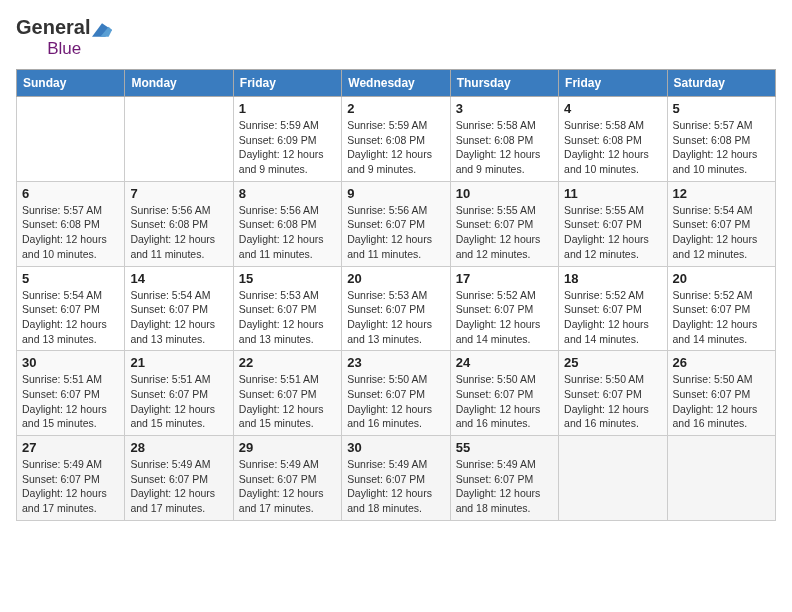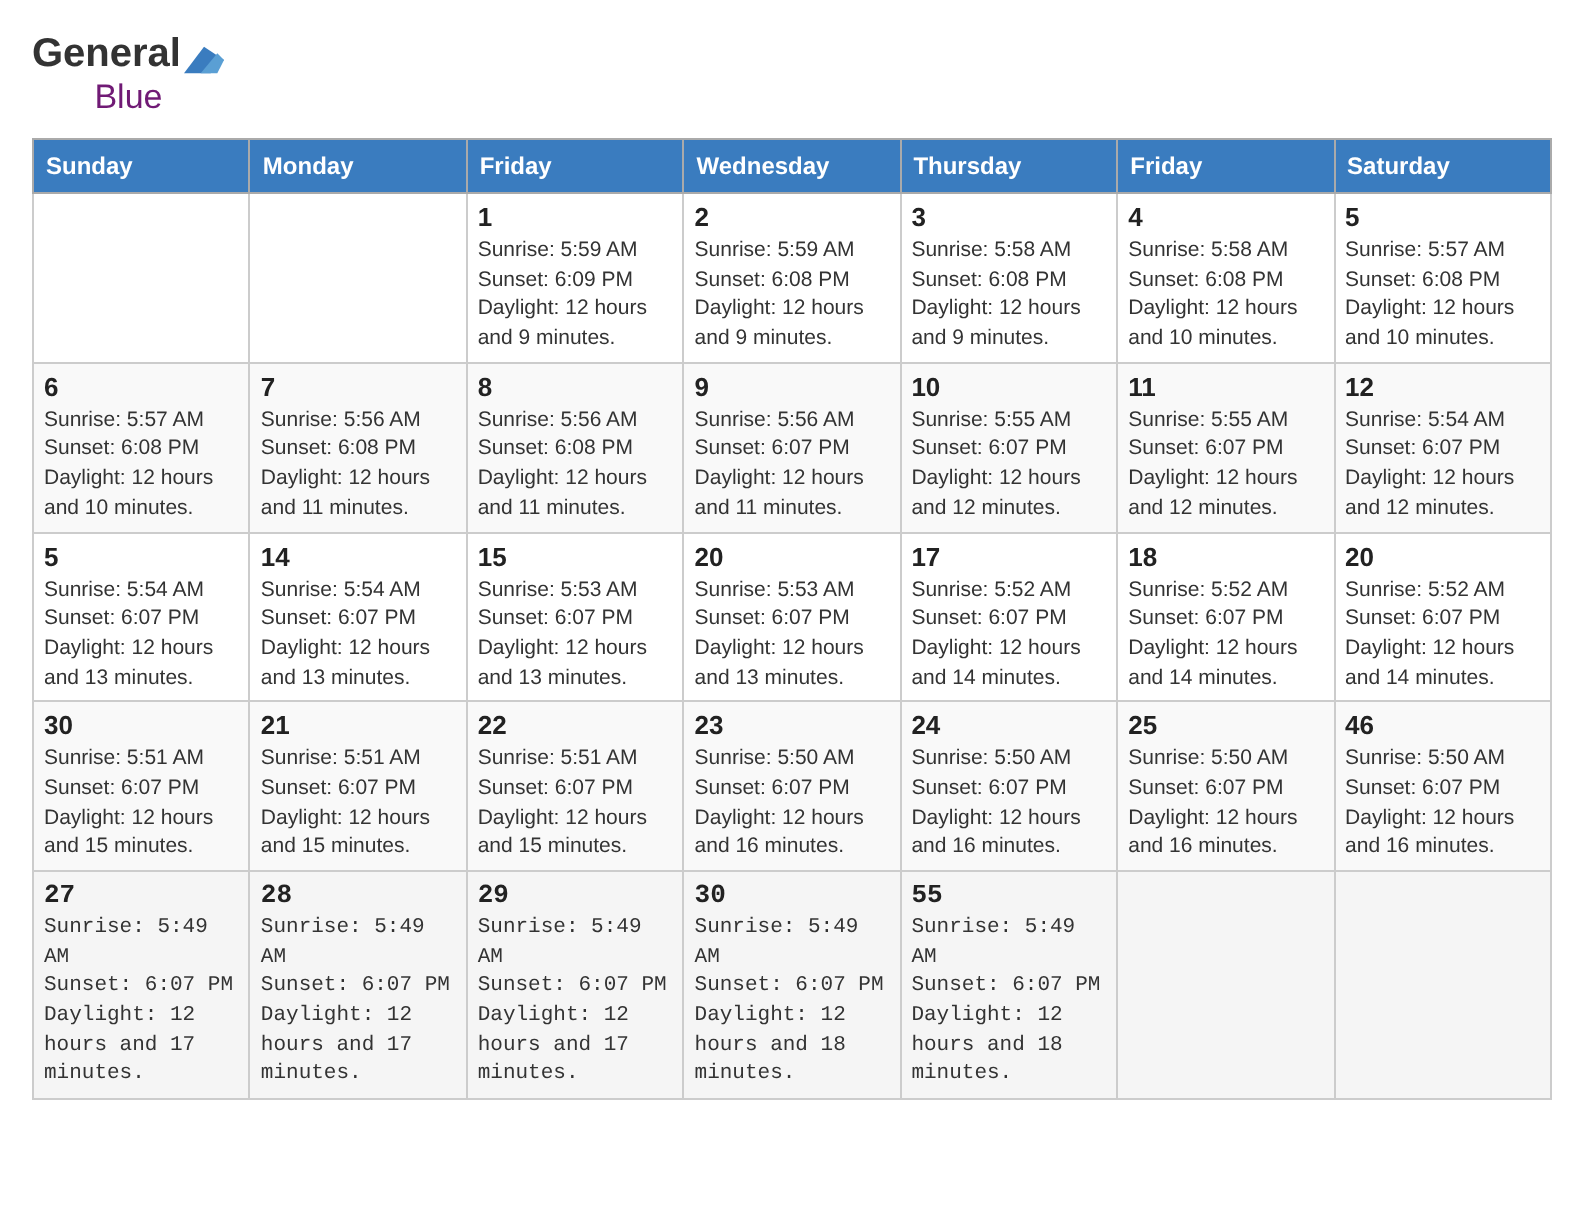--- a/index.html
+++ b/index.html
@@ -74,21 +74,20 @@
       border: 1px solid #ccc;
       vertical-align: top;
       padding: 4px 5px;
       width: 108px;
       min-height: 80px;
       height: 80px;
       background: #fff;
     }
     .calendar-table tr:last-child td {
       background: #f5f5f5;
-      font-family: Liberation Mono, monospace;
     }
     .day-number {
       font-size: 13px;
       font-weight: bold;
       color: #222;
       display: block;
       margin-bottom: 2px;
     }
     .day-info {
       color: #333;
@@ -241,21 +240,21 @@
         </td>
         <td>
           <span class="day-number">24</span>
           <div class="day-info">Sunrise: 5:50 AM<br>Sunset: 6:07 PM<br>Daylight: 12 hours and 16 minutes.</div>
         </td>
         <td>
           <span class="day-number">25</span>
           <div class="day-info">Sunrise: 5:50 AM<br>Sunset: 6:07 PM<br>Daylight: 12 hours and 16 minutes.</div>
         </td>
         <td>
-          <span class="day-number">46</span>
+          <span class="day-number">26</span>
           <div class="day-info">Sunrise: 5:50 AM<br>Sunset: 6:07 PM<br>Daylight: 12 hours and 16 minutes.</div>
         </td>
       </tr>
       <tr class="row-last">
         <td>
           <span class="day-number">27</span>
           <div class="day-info">Sunrise: 5:49 AM<br>Sunset: 6:07 PM<br>Daylight: 12 hours and 17 minutes.</div>
         </td>
         <td>
           <span class="day-number">28</span>

